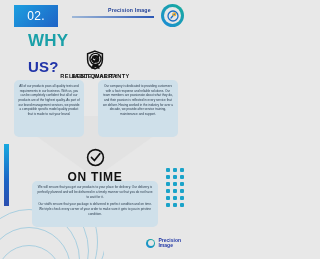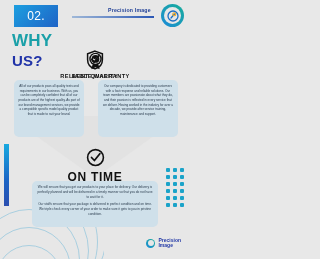--- a/index.html
+++ b/index.html
@@ -67,23 +67,23 @@
     border-radius:50%;
     background:conic-gradient(from 220deg,#1b8fd0,#17a9a0,#1b8fd0);
     display:flex;align-items:center;justify-content:center;
   }
   .logo-ring .inner{
     width:17px;height:17px;border-radius:50%;
     background:#e7e7e7;display:flex;align-items:center;justify-content:center;
   }
   .logo-ring svg{display:block;}
   
-  .title{position:absolute;left:12px;top:32px;line-height:1.0;}
+  .title{position:absolute;left:28px;top:32px;line-height:1.0;}
   .title .w{font-size:17px;font-weight:bold;color:#1aa0a8;letter-spacing:.2px;display:block;}
-  .title .u{font-size:15px;font-weight:bold;color:#2033a8;letter-spacing:.2px;display:block;margin-top:4px;}
+  .title .u{font-size:15px;font-weight:bold;color:#2033a8;letter-spacing:.2px;display:block;margin-top:10px;}
   
   .card{
     position:absolute;
     background:#cfe0ea;
     border-radius:5px;
   }
   .card-l{left:14px;top:80px;width:70px;height:57px;}
   .card-r{left:98px;top:80px;width:80px;height:57px;}
   .card-b{left:32px;top:181px;width:126px;height:46px;}
   .c-icon{

